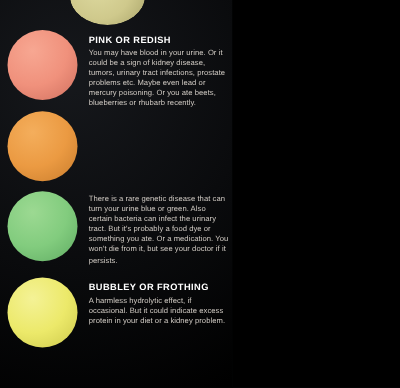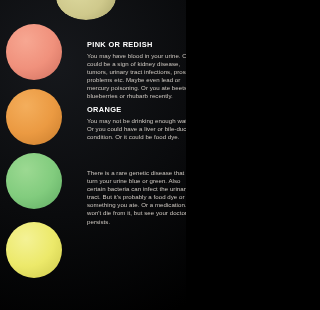--- a/index.html
+++ b/index.html
@@ -39,23 +39,22 @@
     border-radius: 50%;
     left: 6px;
   }
   .swatch-inner {
     position: absolute;
     inset: 0;
     border-radius: 50%;
   }
   .text-col {
     position: absolute;
-    left: 87px;
+    left: 71px;
     width: 113px;
-    margin-top: 13px;
   }
   .entry-title {
     color: #ffffff;
     font-size: 7.4px;
     font-weight: bold;
     letter-spacing: 0.35px;
     margin: 0 0 3px 0;
     line-height: 9px;
   }
   .entry-body {
@@ -94,34 +93,34 @@
     <div class="text-col" style="top: 3px;">
       <p class="entry-title">PINK OR REDISH</p>
       <p class="entry-body">You may have blood in your urine. Or it could be a sign of kidney disease, tumors, urinary tract infections, prostate problems etc. Maybe even lead or mercury poisoning. Or you ate beets, blueberries or rhubarb recently.</p>
     </div>
   </div>
 
   <div class="entry" style="top: 89px; height: 60px;">
     <div class="swatch" style="top: 0px; width: 56px; height: 56px;">
       <div class="swatch-inner" style="background: radial-gradient(circle at 36% 30%, #f4ae5c 0%, #eb9a42 52%, #c87c2c 100%);"></div>
     </div>
-    <div class="text-col" style="top: 3px;">
-      <p class="entry-title">ORANGE</p>
-      <p class="entry-body">You may not be drinking enough water. Or you could have a liver or bile-duct condition. Or it could be food dye.</p>
-    </div>
   </div>
 
   <div class="entry" style="top: 153px; height: 64px;">
     <div class="swatch" style="top: 0px; width: 56px; height: 56px;">
       <div class="swatch-inner" style="background: radial-gradient(circle at 36% 30%, #9cd992 0%, #82cc7e 52%, #5fab62 100%);"></div>
     </div>
     <div class="text-col" style="top: 3px;">
       <p class="entry-body">There is a rare genetic disease that can turn your urine blue or green. Also certain bacteria can infect the urinary tract. But it's probably a food dye or something you ate. Or a medication. You won't die from it, but see your doctor if it persists.</p>
     </div>
   </div>
 
   <div class="entry" style="top: 222px; height: 64px;">
     <div class="swatch" style="top: 0px; width: 56px; height: 56px;">
       <div class="swatch-inner" style="background: radial-gradient(circle at 36% 30%, #f4f296 0%, #ece96a 52%, #ccc84a 100%);"></div>
     </div>
+    <div class="text-col" style="top: 3px;">
+      <p class="entry-title">BUBBLEY OR FROTHING</p>
+      <p class="entry-body">A harmless hydrolytic effect, if occasional. But it could indicate excess protein in your diet or a kidney problem.</p>
+    </div>
   </div>
 
 </div>
 
 </body></html>

